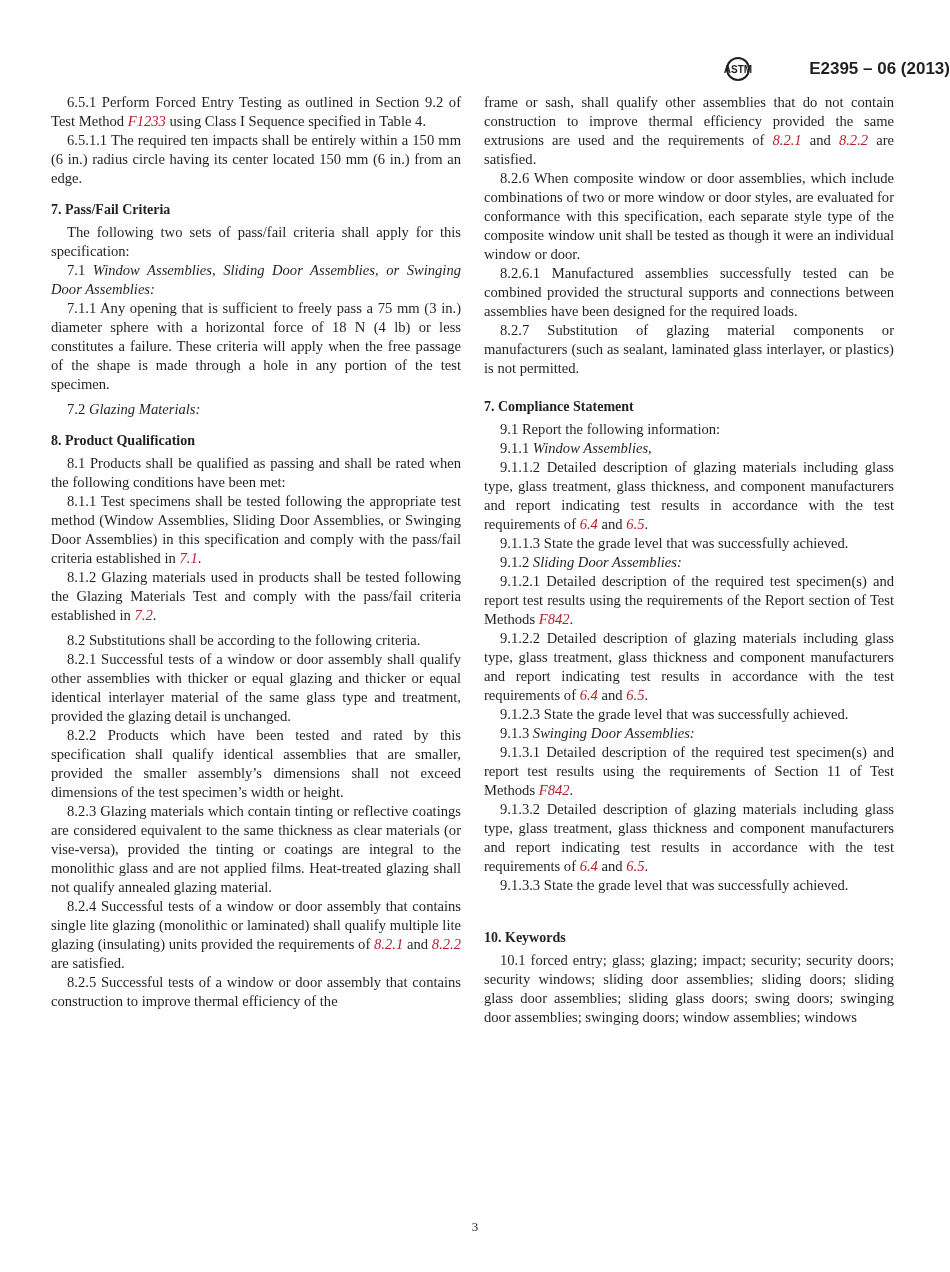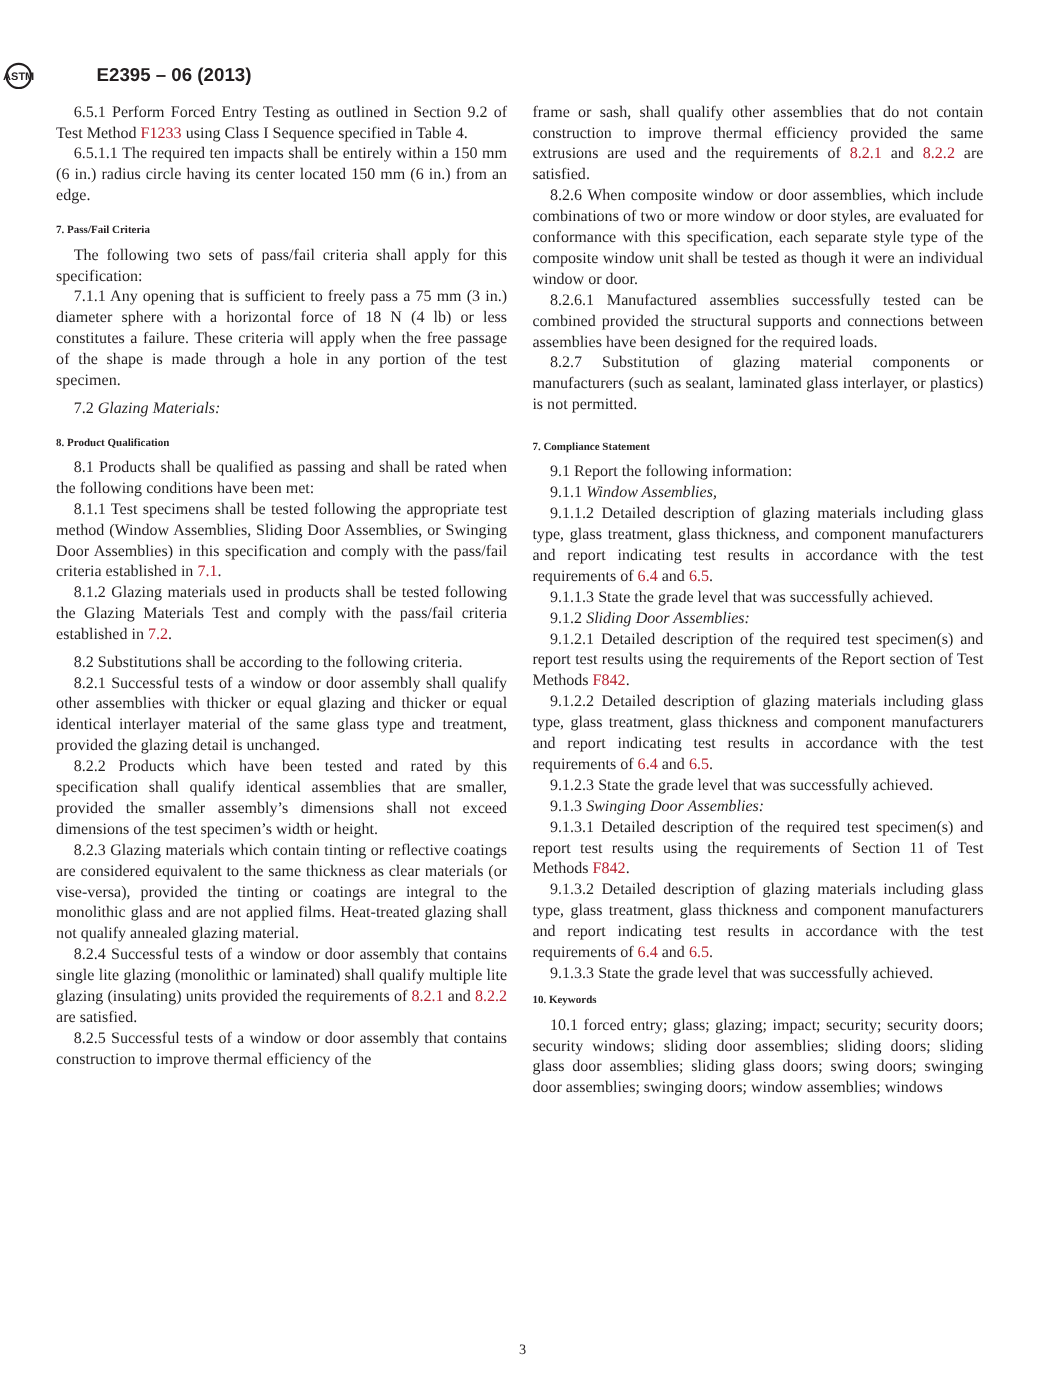--- a/index.html
+++ b/index.html
@@ -1,30 +1,30 @@
 <!DOCTYPE html>
 <html><head>
 <meta charset="utf-8">
 <style>
   html, body { margin: 0; padding: 0; background: #ffffff; }
   body { width: 950px; height: 1272px; position: relative; overflow: hidden;
          font-family: "Liberation Serif", "DejaVu Serif", serif; color: #231f20; }
-  .header { position: absolute; top: 56px; left: 0; width: 950px; text-align: left;
+  .header { position: absolute; top: 56px; left: 0; width: 950px; text-align: right;
             font-family: "Liberation Sans", "DejaVu Sans", sans-serif; font-weight: bold;
             font-size: 17px; line-height: 24px; }
   .logo { display: inline-block; vertical-align: middle; width: 34px; height: 26px; margin-right: 6px; }
   .header-title { vertical-align: middle; margin-left: 43px; }
   .col { position: absolute; top: 93px; width: 410px; font-size: 14.6px; line-height: 19px;
          text-align: justify; }
   .col-left { left: 51px; }
   .col-right { left: 484px; }
   .p { margin: 0; text-indent: 16px; }
   .gap { margin-top: 6px; }
-  h2 { font-size: 10px; font-weight: bold; margin: 12px 0 4px 0; line-height: 19px; text-indent: 0; }
-  .link { color: #b5202e; }
+  h2 { font-size: 14px; font-weight: bold; margin: 12px 0 4px 0; line-height: 19px; text-indent: 0; }
+  .link { color: #b5202e; font-style: italic; }
   .it { font-style: italic; }
   .pagenum { position: absolute; top: 1219px; left: 0; width: 950px; text-align: center;
              font-size: 13px; }
 </style>
 </head>
 <body>
 
 <div class="header">
   <svg class="logo" viewBox="0 0 34 26">
     <circle cx="17" cy="13" r="11" fill="none" stroke="#231f20" stroke-width="2"></circle>
@@ -32,20 +32,21 @@
   </svg>
   <span class="header-title">E2395 – 06 (2013)</span>
 </div>
 
 <div class="col col-left">
   <p class="p"><span>6.5.1 Perform Forced Entry Testing as outlined in Section 9.2 of Test Method </span><span class="link">F1233</span><span> using Class I Sequence specified in Table 4.</span></p>
   <p class="p">6.5.1.1 The required ten impacts shall be entirely within a 150 mm (6 in.) radius circle having its center located 150 mm (6 in.) from an edge.</p>
 
   <h2>7. Pass/Fail Criteria</h2>
   <p class="p">The following two sets of pass/fail criteria shall apply for this specification:</p>
+  <p class="p"><span>7.1 </span><span class="it">Window Assemblies, Sliding Door Assemblies, or Swinging Door Assemblies:</span></p>
   <p class="p">7.1.1 Any opening that is sufficient to freely pass a 75 mm (3 in.) diameter sphere with a horizontal force of 18 N (4 lb) or less constitutes a failure. These criteria will apply when the free passage of the shape is made through a hole in any portion of the test specimen.</p>
   <p class="p gap"><span>7.2 </span><span class="it">Glazing Materials:</span></p>
 
   <h2>8. Product Qualification</h2>
   <p class="p">8.1 Products shall be qualified as passing and shall be rated when the following conditions have been met:</p>
   <p class="p"><span>8.1.1 Test specimens shall be tested following the appropriate test method (Window Assemblies, Sliding Door Assemblies, or Swinging Door Assemblies) in this specification and comply with the pass/fail criteria established in </span><span class="link">7.1</span><span>.</span></p>
   <p class="p"><span>8.1.2 Glazing materials used in products shall be tested following the Glazing Materials Test and comply with the pass/fail criteria established in </span><span class="link">7.2</span><span>.</span></p>
   <p class="p gap">8.2 Substitutions shall be according to the following criteria.</p>
   <p class="p">8.2.1 Successful tests of a window or door assembly shall qualify other assemblies with thicker or equal glazing and thicker or equal identical interlayer material of the same glass type and treatment, provided the glazing detail is unchanged.</p>
   <p class="p">8.2.2 Products which have been tested and rated by this specification shall qualify identical assemblies that are smaller, provided the smaller assembly’s dimensions shall not exceed dimensions of the test specimen’s width or height.</p>
@@ -67,17 +68,17 @@
   <p class="p">9.1.1.3 State the grade level that was successfully achieved.</p>
   <p class="p"><span>9.1.2 </span><span class="it">Sliding Door Assemblies:</span></p>
   <p class="p"><span>9.1.2.1 Detailed description of the required test specimen(s) and report test results using the requirements of the Report section of Test Methods </span><span class="link">F842</span><span>.</span></p>
   <p class="p"><span>9.1.2.2 Detailed description of glazing materials including glass type, glass treatment, glass thickness and component manufacturers and report indicating test results in accordance with the test requirements of </span><span class="link">6.4</span><span> and </span><span class="link">6.5</span><span>.</span></p>
   <p class="p">9.1.2.3 State the grade level that was successfully achieved.</p>
   <p class="p"><span>9.1.3 </span><span class="it">Swinging Door Assemblies:</span></p>
   <p class="p"><span>9.1.3.1 Detailed description of the required test specimen(s) and report test results using the requirements of Section 11 of Test Methods </span><span class="link">F842</span><span>.</span></p>
   <p class="p"><span>9.1.3.2 Detailed description of glazing materials including glass type, glass treatment, glass thickness and component manufacturers and report indicating test results in accordance with the test requirements of </span><span class="link">6.4</span><span> and </span><span class="link">6.5</span><span>.</span></p>
   <p class="p">9.1.3.3 State the grade level that was successfully achieved.</p>
 
-  <h2 style="margin-top:5px">10. Keywords</h2>
+  <h2 style="margin-top:33px">10. Keywords</h2>
   <p class="p">10.1 forced entry; glass; glazing; impact; security; security doors; security windows; sliding door assemblies; sliding doors; sliding glass door assemblies; sliding glass doors; swing doors; swinging door assemblies; swinging doors; window assemblies; windows</p>
 </div>
 
 <div class="pagenum">3</div>
 
 </body></html>

